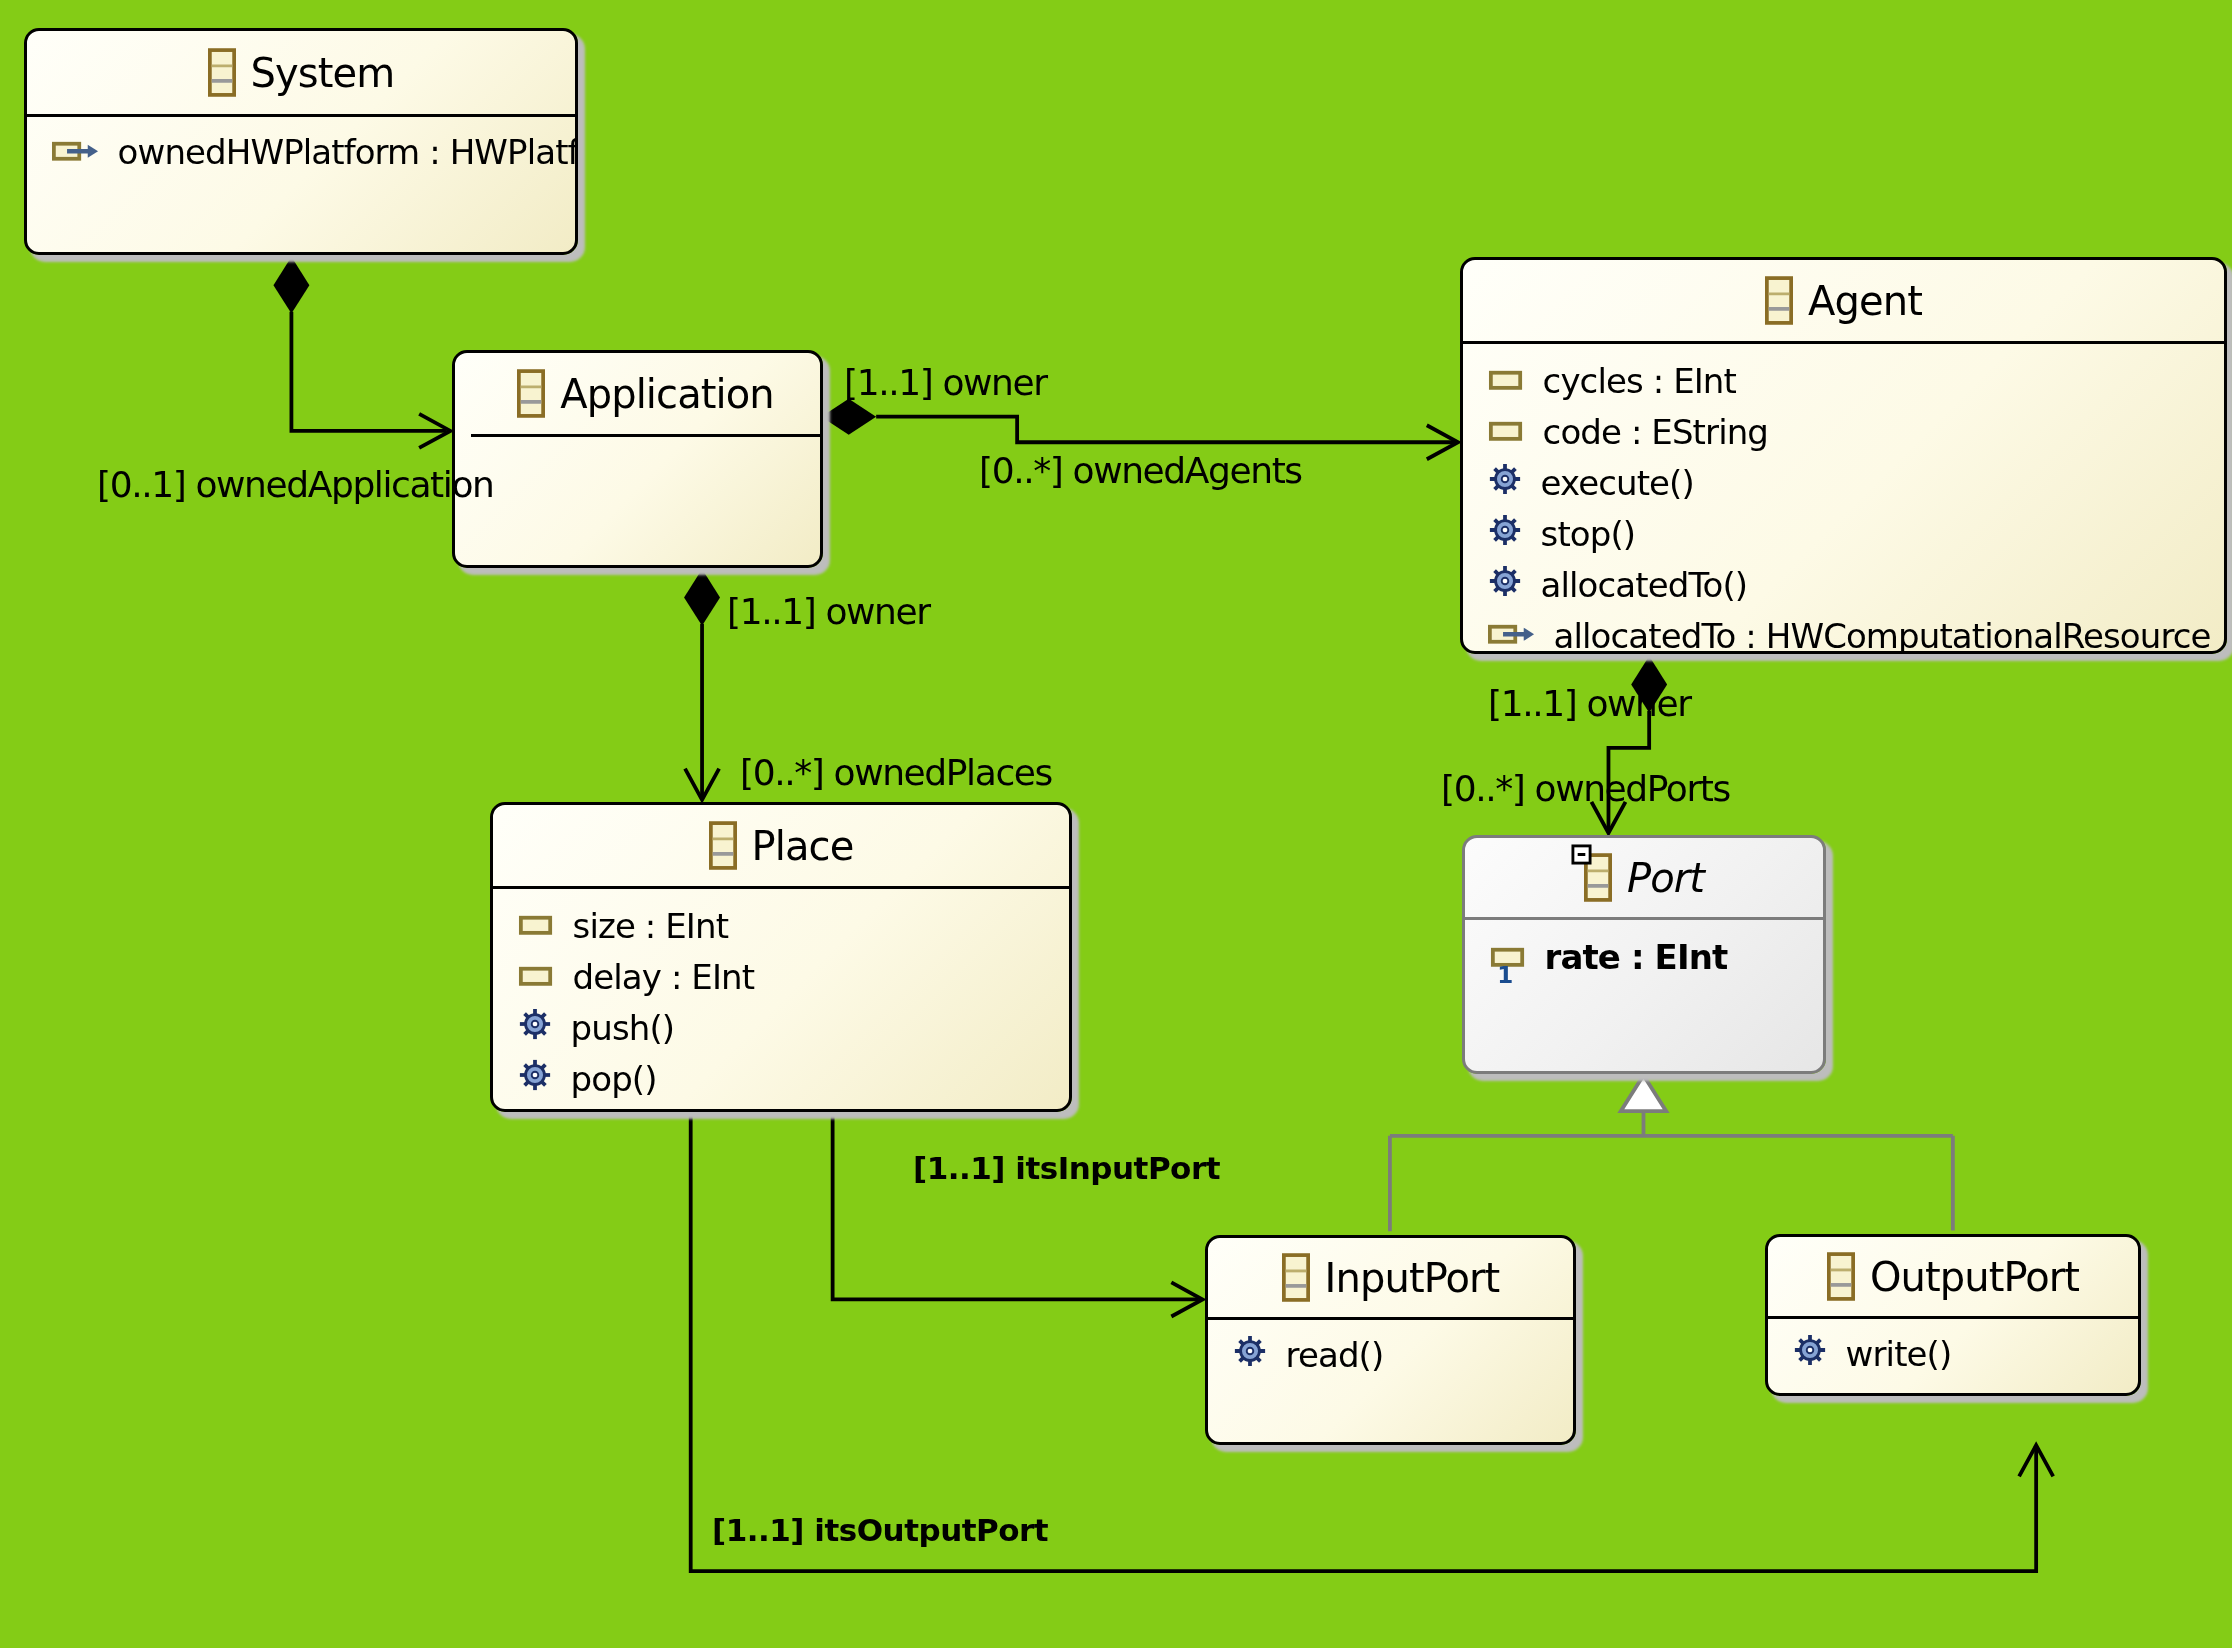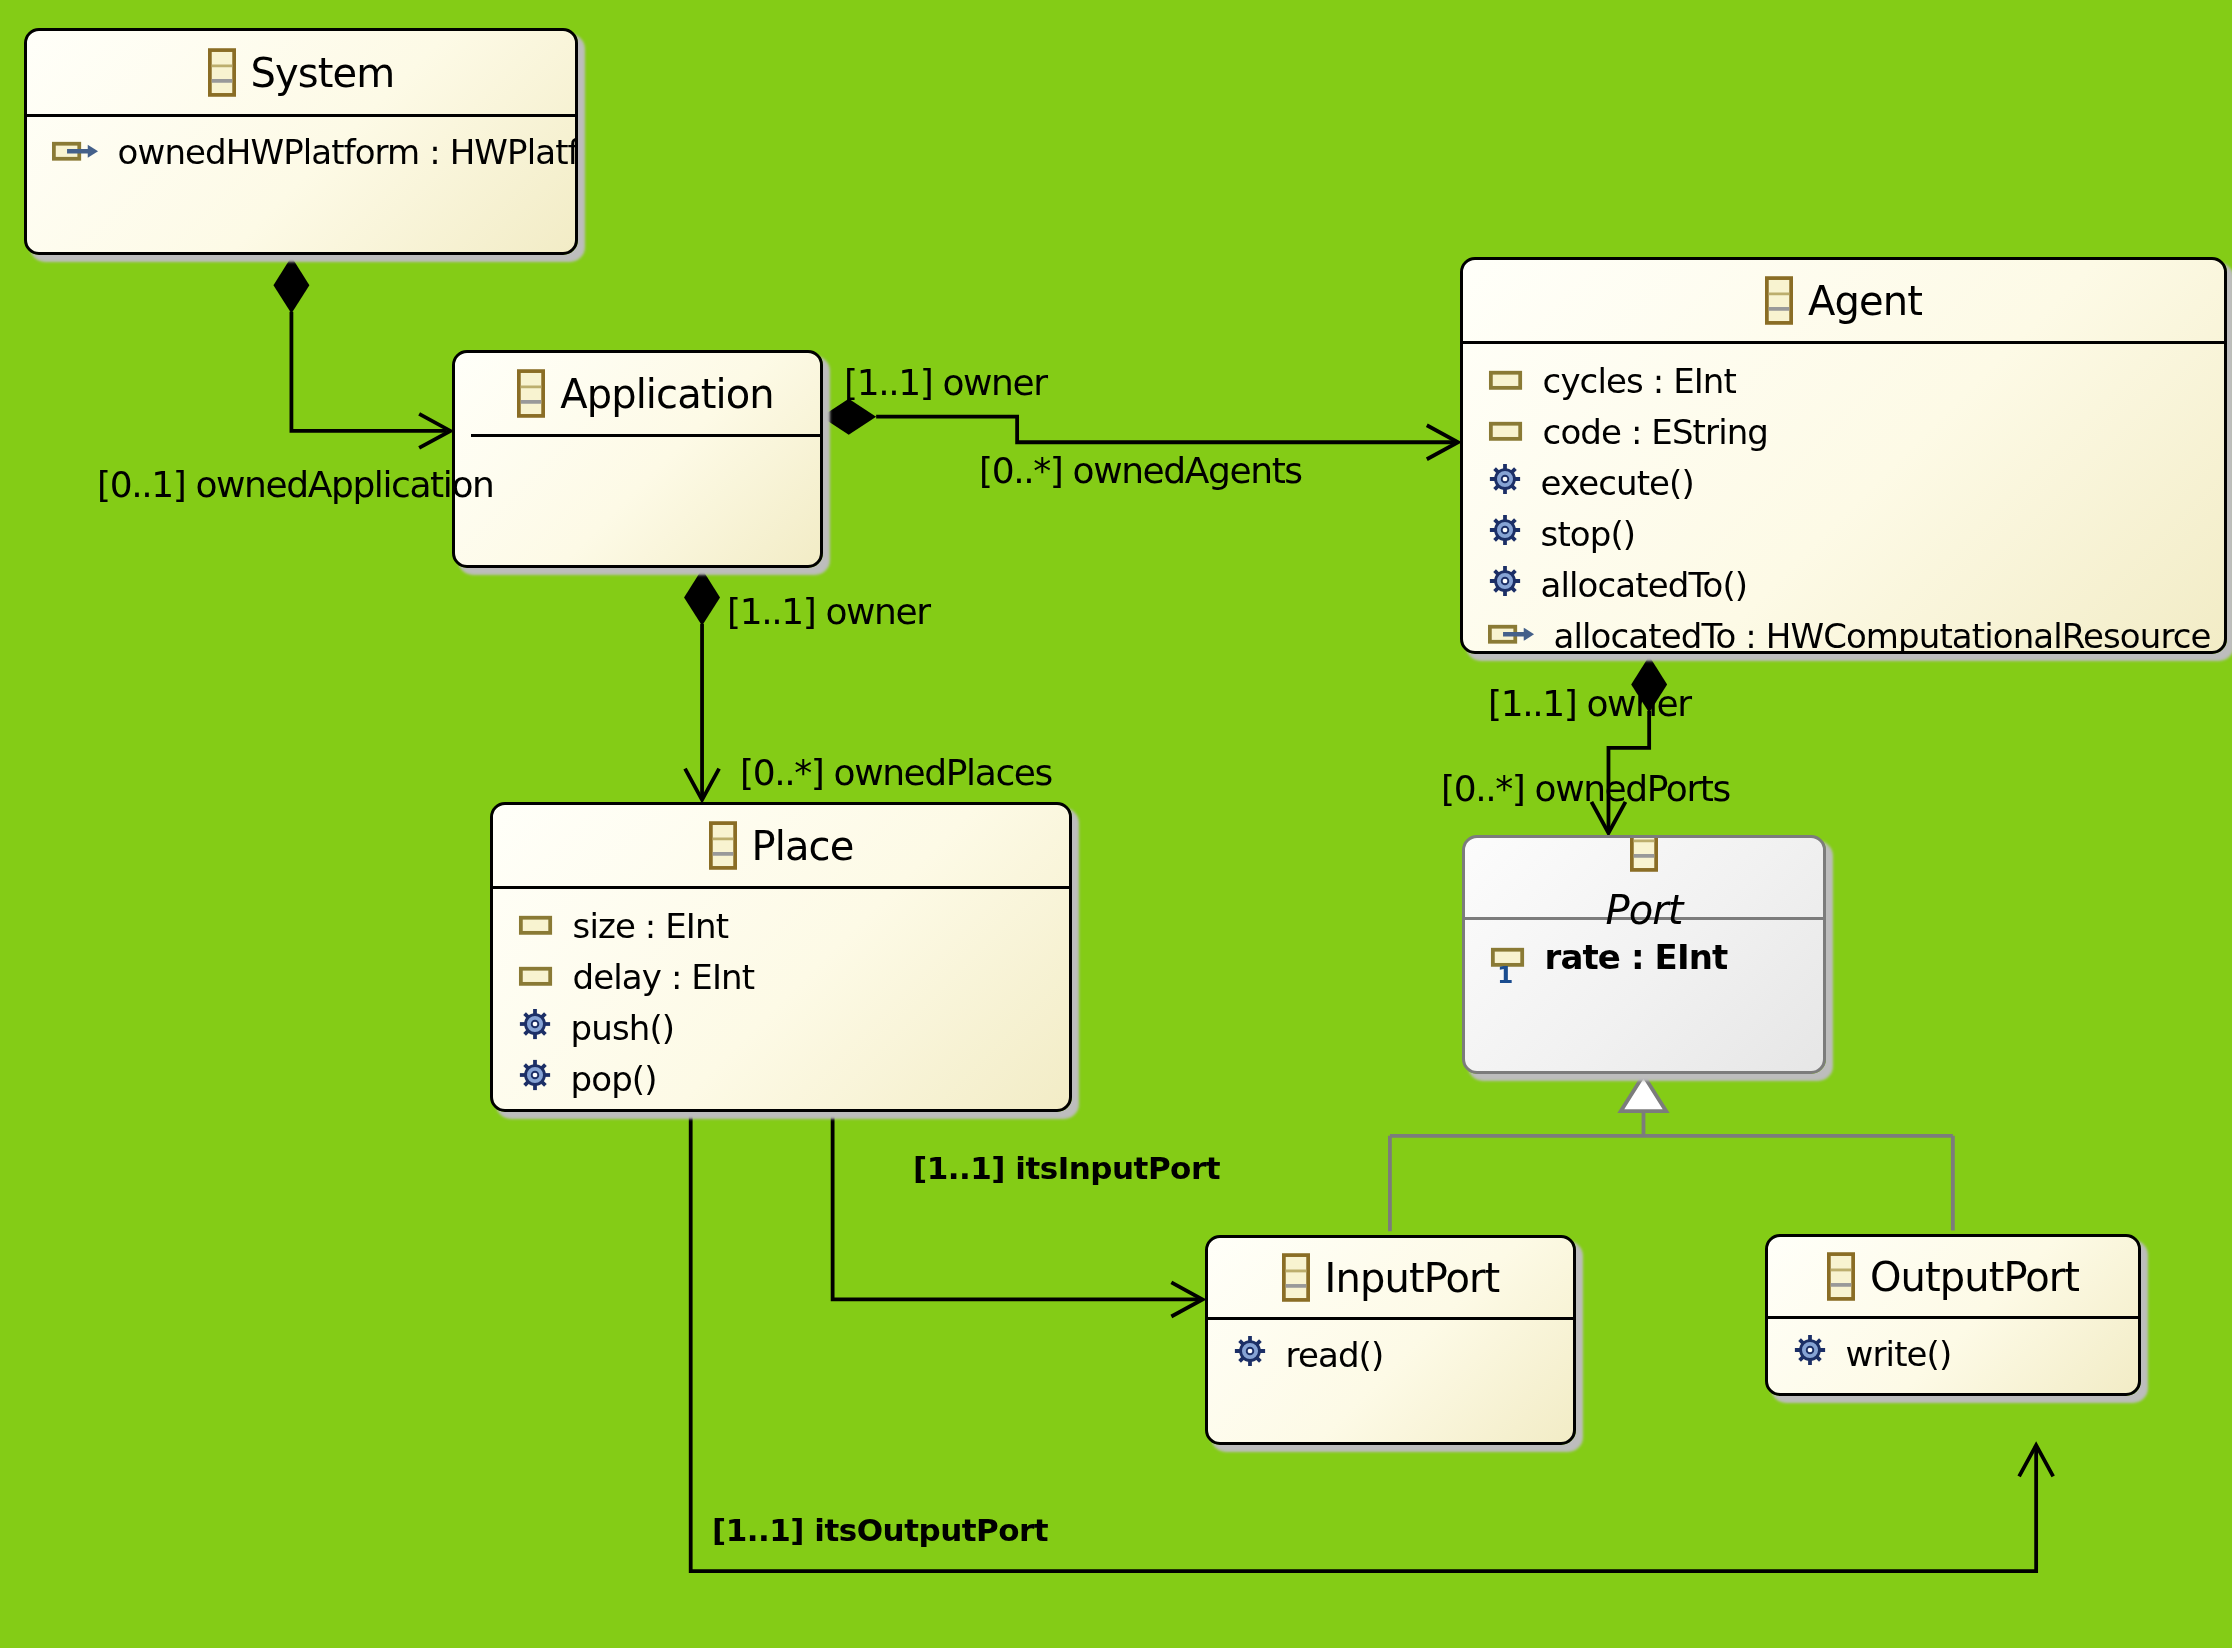--- a/index.html
+++ b/index.html
@@ -267,21 +267,21 @@
               <circle cx="18" cy="18" r="10" fill="#86a3d4" stroke="#1c2f66" stroke-width="3"></circle>
               <circle cx="18" cy="18" r="3.5" fill="#fff" stroke="#1c2f66" stroke-width="2"></circle>
             </svg>
         </span>
         <span>pop()</span>
       </div>
     </div>
   </div>
 
   <div class="uml-box gray" style="left:1462px;top:835px;width:364px;height:239px;">
-    <div class="box-header" style="height:79px;flex-direction:column;">
+    <div class="box-header" style="height:79px;">
       <span class="icon-wrap">
         <svg width="28" height="49" viewBox="0 0 30 52">
             <rect x="2" y="2" width="26" height="48" fill="#f8f3d0" stroke="#8a6d25" stroke-width="4"></rect>
             <line x1="4" y1="19" x2="26" y2="19" stroke="#bcae6d" stroke-width="3"></line>
             <line x1="4" y1="35" x2="26" y2="35" stroke="#999" stroke-width="4"></line>
           </svg>
         <span class="abstract-badge">
           <svg width="21" height="21" viewBox="0 0 22 22">
               <rect x="2" y="2" width="18" height="18" fill="#fff" stroke="#000" stroke-width="3"></rect>
               <line x1="7" y1="11" x2="15" y2="11" stroke="#000" stroke-width="3"></line>

